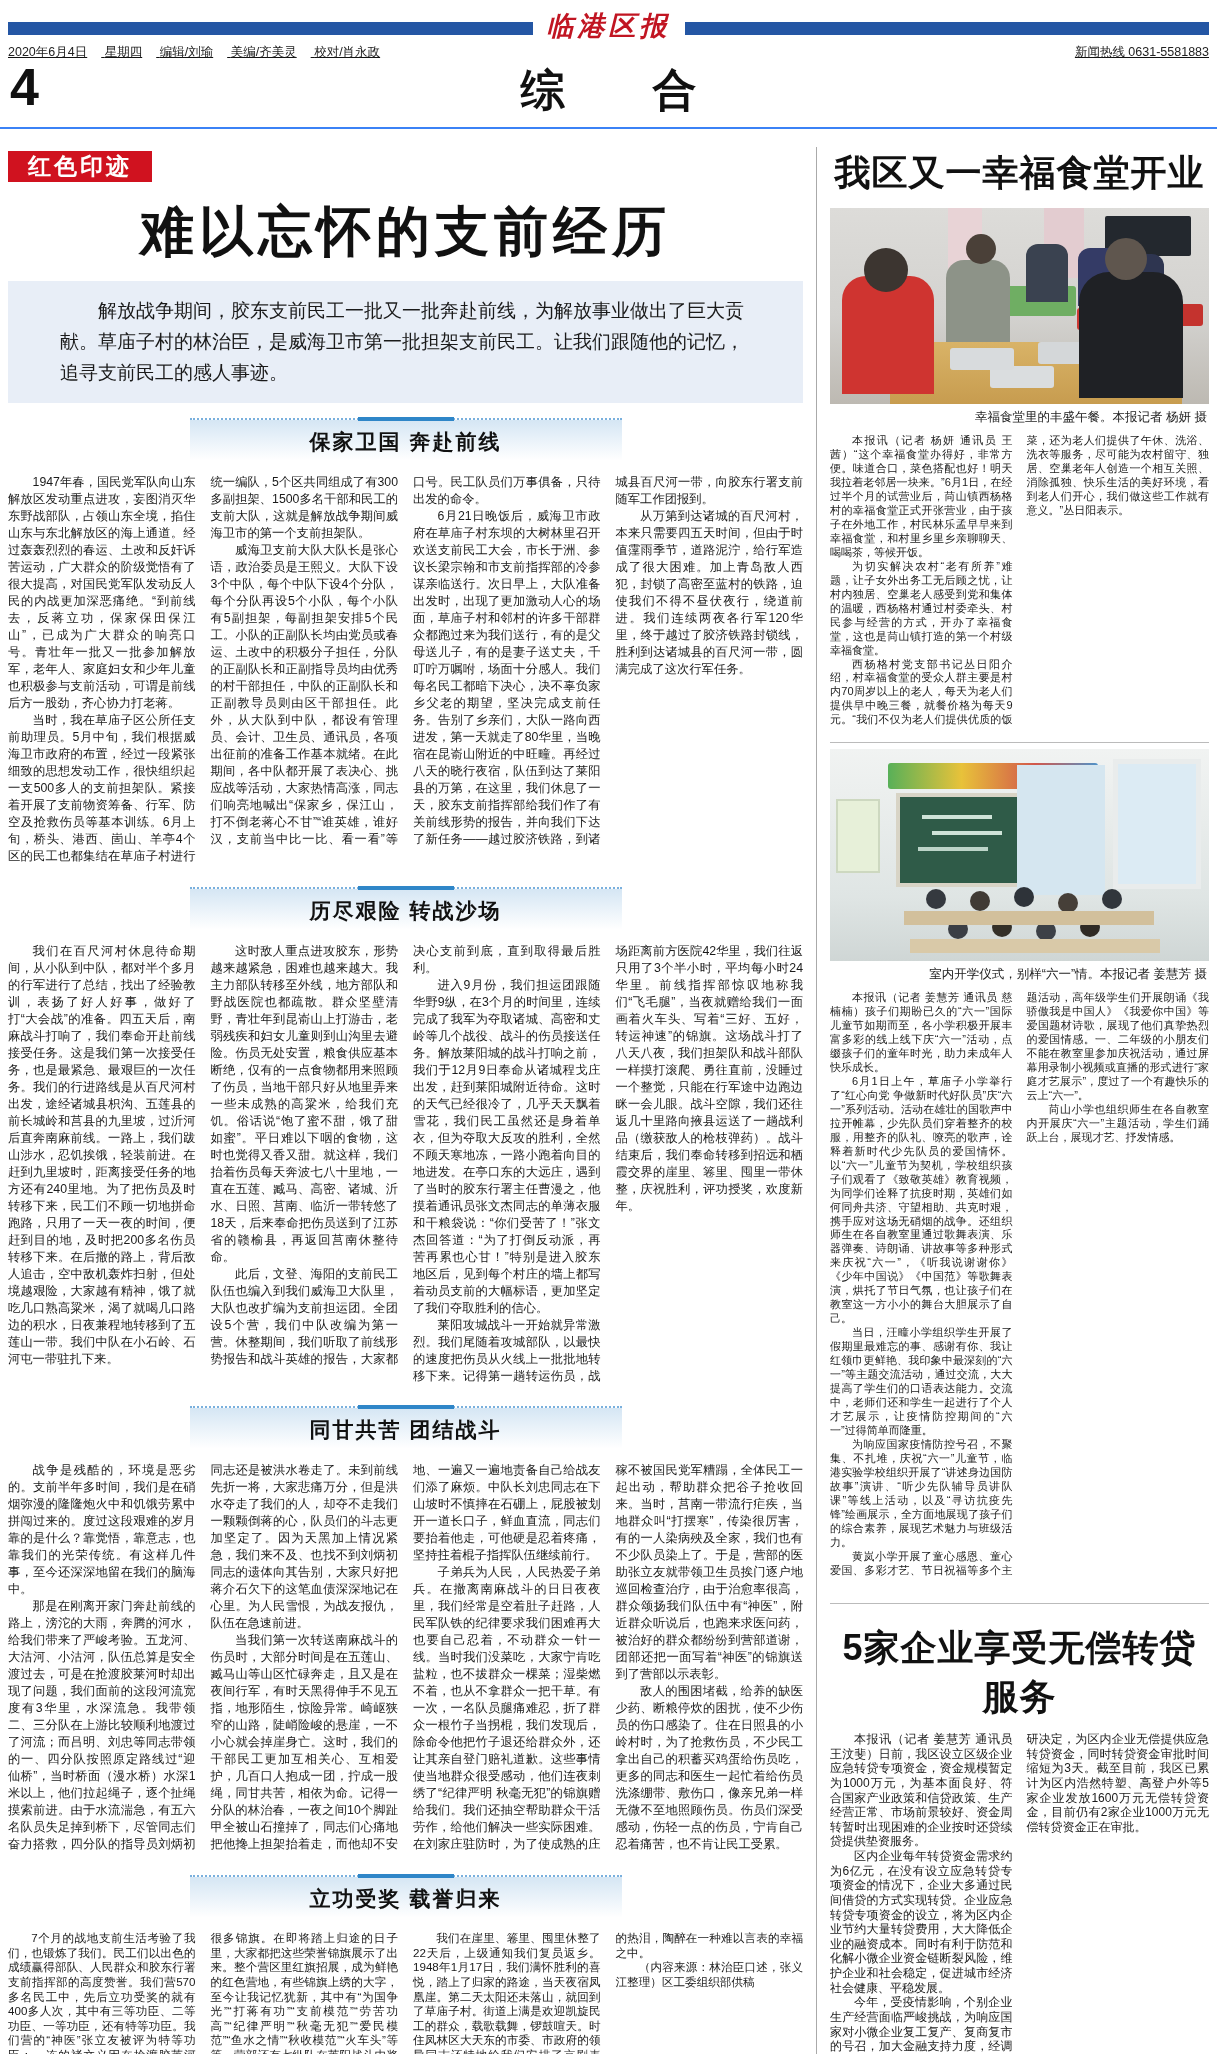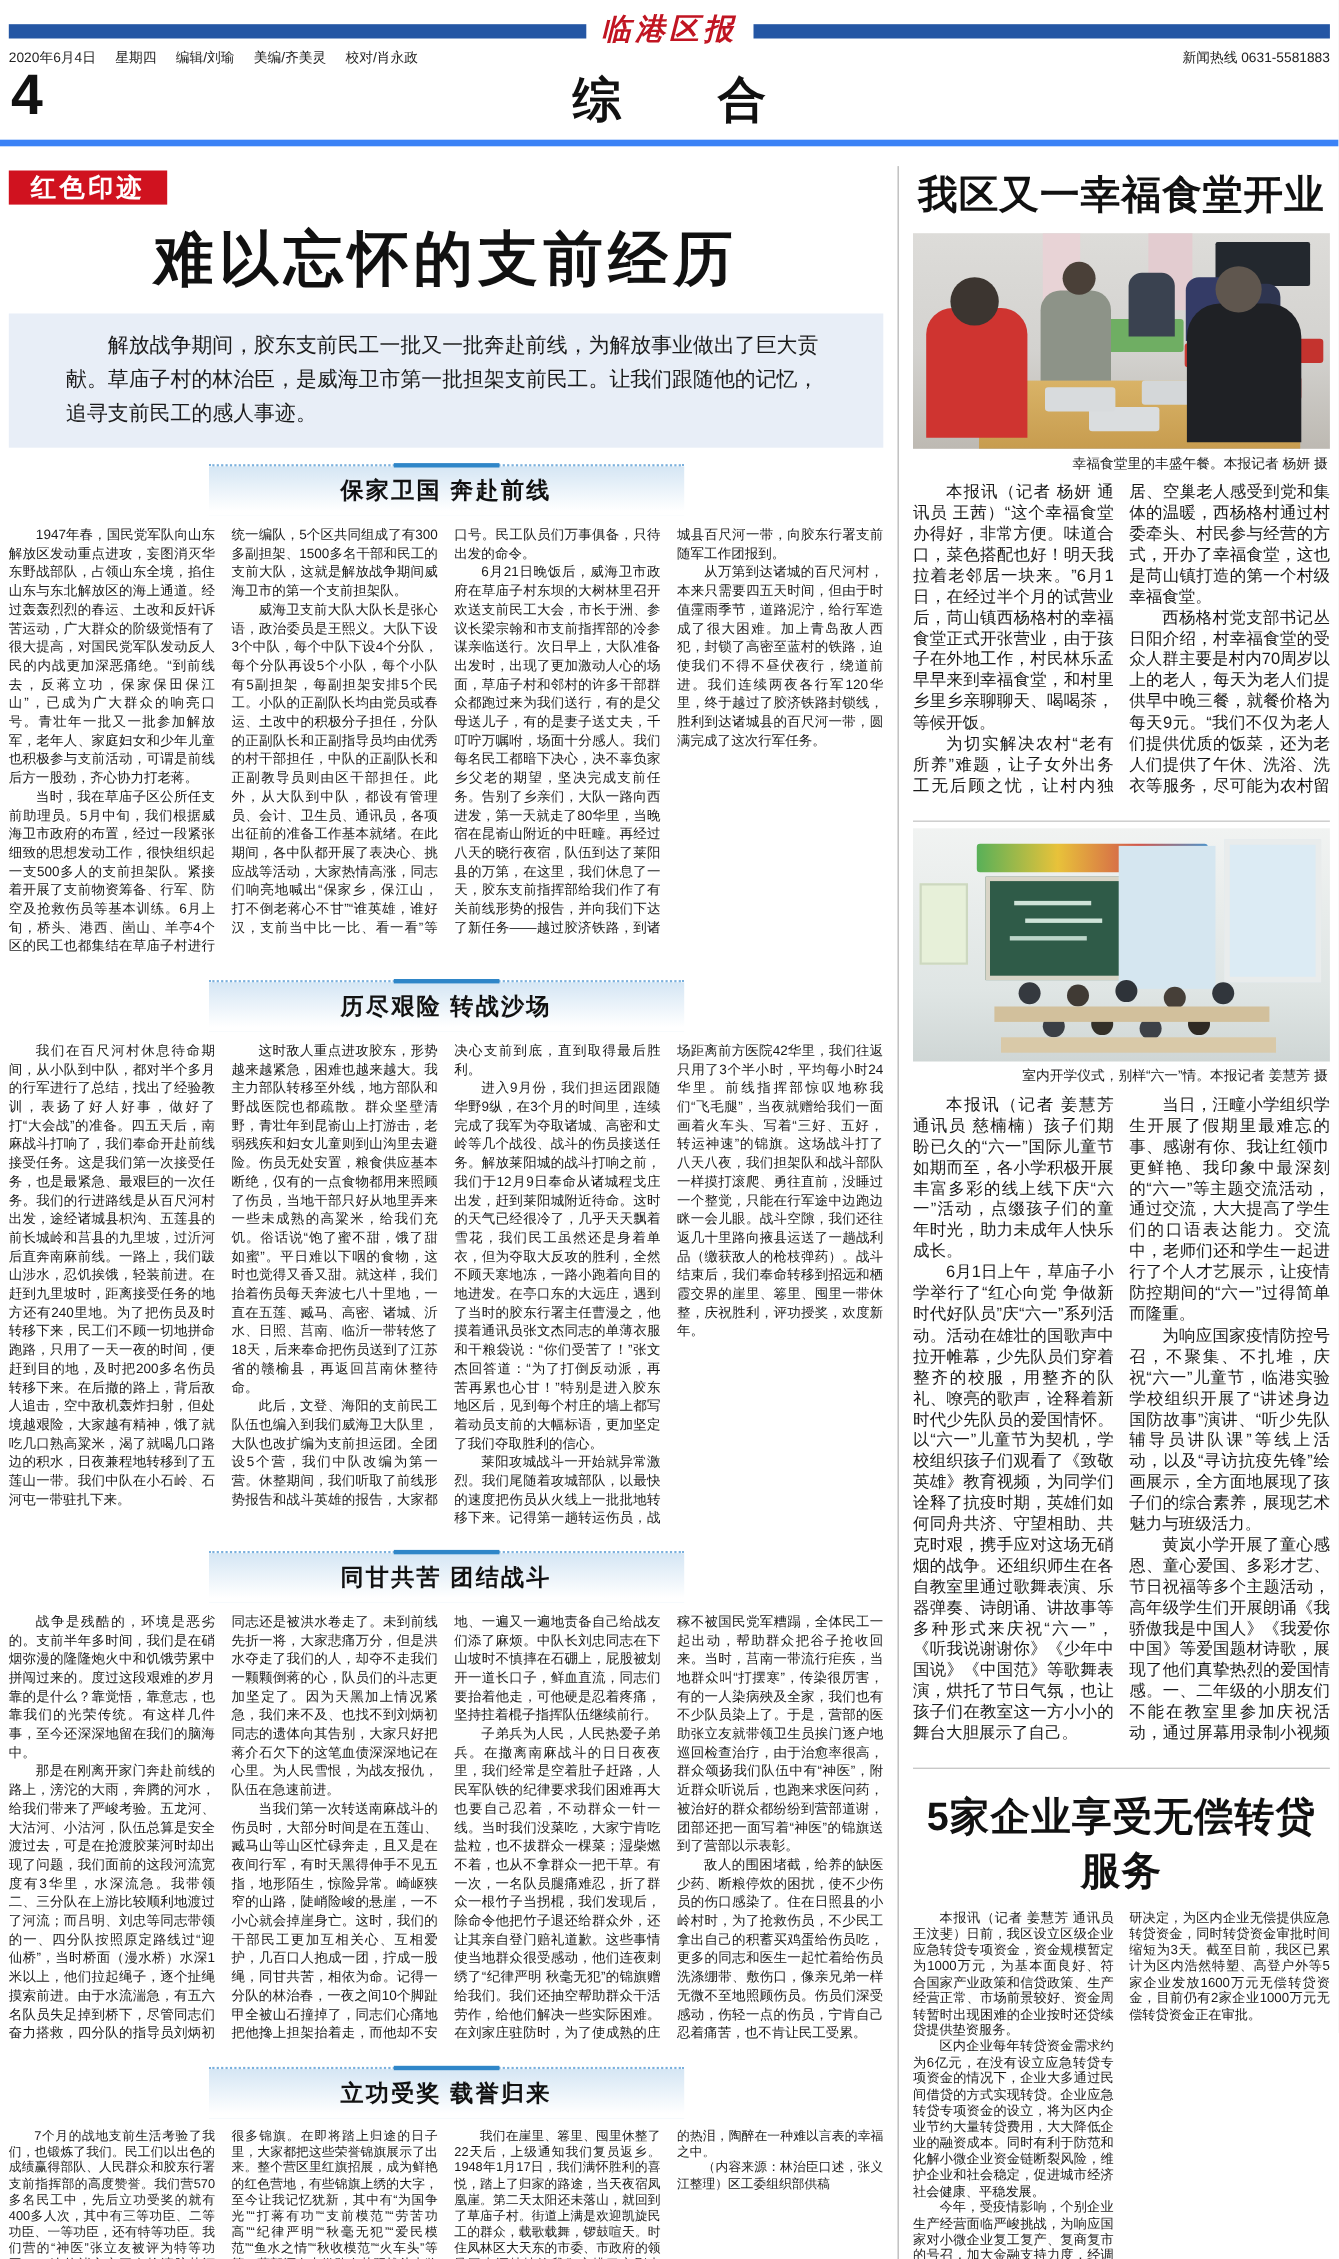--- a/index.html
+++ b/index.html
@@ -1,19 +1,19 @@
 <!DOCTYPE html>
 <html><head>
 <meta charset="utf-8">
 <style>
   html,body{margin:0;padding:0;background:#f2f2f2;}
   #page{position:relative;width:1217px;height:2054px;background:#ffffff;margin:0 auto;
         font-family:"Liberation Sans","DejaVu Sans",sans-serif;color:#111;overflow:hidden;}
   
-  .masthead{padding:12px 8px 0 8px;border-bottom:6px solid #3b82f6;}
+  .masthead{padding:12px 8px 0 8px;border-bottom:2px solid #3b82f6;text-decoration:underline;}
   .topbar{position:relative;height:13px;background:#2456a4;margin-top:10px;}
   .topbar .gap{position:absolute;left:50%;top:-14px;transform:translateX(-50%);
                background:#fff;padding:0 14px;}
   .paper-name{color:#c11522;font-size:27px;font-weight:bold;font-style:italic;
               letter-spacing:4px;font-family:"DejaVu Serif",serif;white-space:nowrap;}
   .meta-row{display:flex;justify-content:space-between;font-size:12.5px;color:#222;
             margin-top:9px;}
   .meta-left span{margin-right:14px;}
   .page-row{position:relative;height:64px;margin-top:2px;}
   .page-num{position:absolute;left:2px;top:-6px;font-size:52px;font-weight:bold;}
@@ -41,21 +41,21 @@
   .sec-body p{margin:0;text-indent:2em;text-align:justify;}
   .sec-body.small{font-size:11.6px;line-height:1.26;}
   .byline{margin-top:2px;}
   
   .sb-article{padding-top:6px;}
   .sb-article + .sb-article{border-top:1px solid #bbb;margin-top:12px;}
   .sb-h2{text-align:center;font-size:36px;font-weight:900;margin:14px 0 10px 0;letter-spacing:1px;}
   .sb-h2.big{font-size:33px;text-align:center;}
   .sb-caption{text-align:right;font-size:12.5px;color:#222;margin:5px 2px 8px 0;}
   .sb-body{column-count:2;column-gap:14px;column-fill:auto;overflow:hidden;
-           font-size:15px;line-height:1.27;color:#1a1a1a;}
+           font-size:11px;line-height:1.27;color:#1a1a1a;}
   .sb-body p{margin:0;text-indent:2em;text-align:justify;}
   .sb-body.small{font-size:12px;line-height:1.22;}
   
   .photo{position:relative;width:100%;overflow:hidden;background:#cfd3d6;}
   .photo div{position:absolute;}
   
   .ph1{height:196px;background:linear-gradient(#dddcd9 0%,#d3d2cf 55%,#bdb9b2 100%);}
   .ph1 .tv{right:18px;top:8px;width:86px;height:40px;background:#23282e;border-radius:2px;}
   .ph1 .curtain1{left:118px;top:0;width:34px;height:66px;background:#e8d3d6;}
   .ph1 .curtain2{left:214px;top:0;width:40px;height:70px;background:#e3ccd0;}

